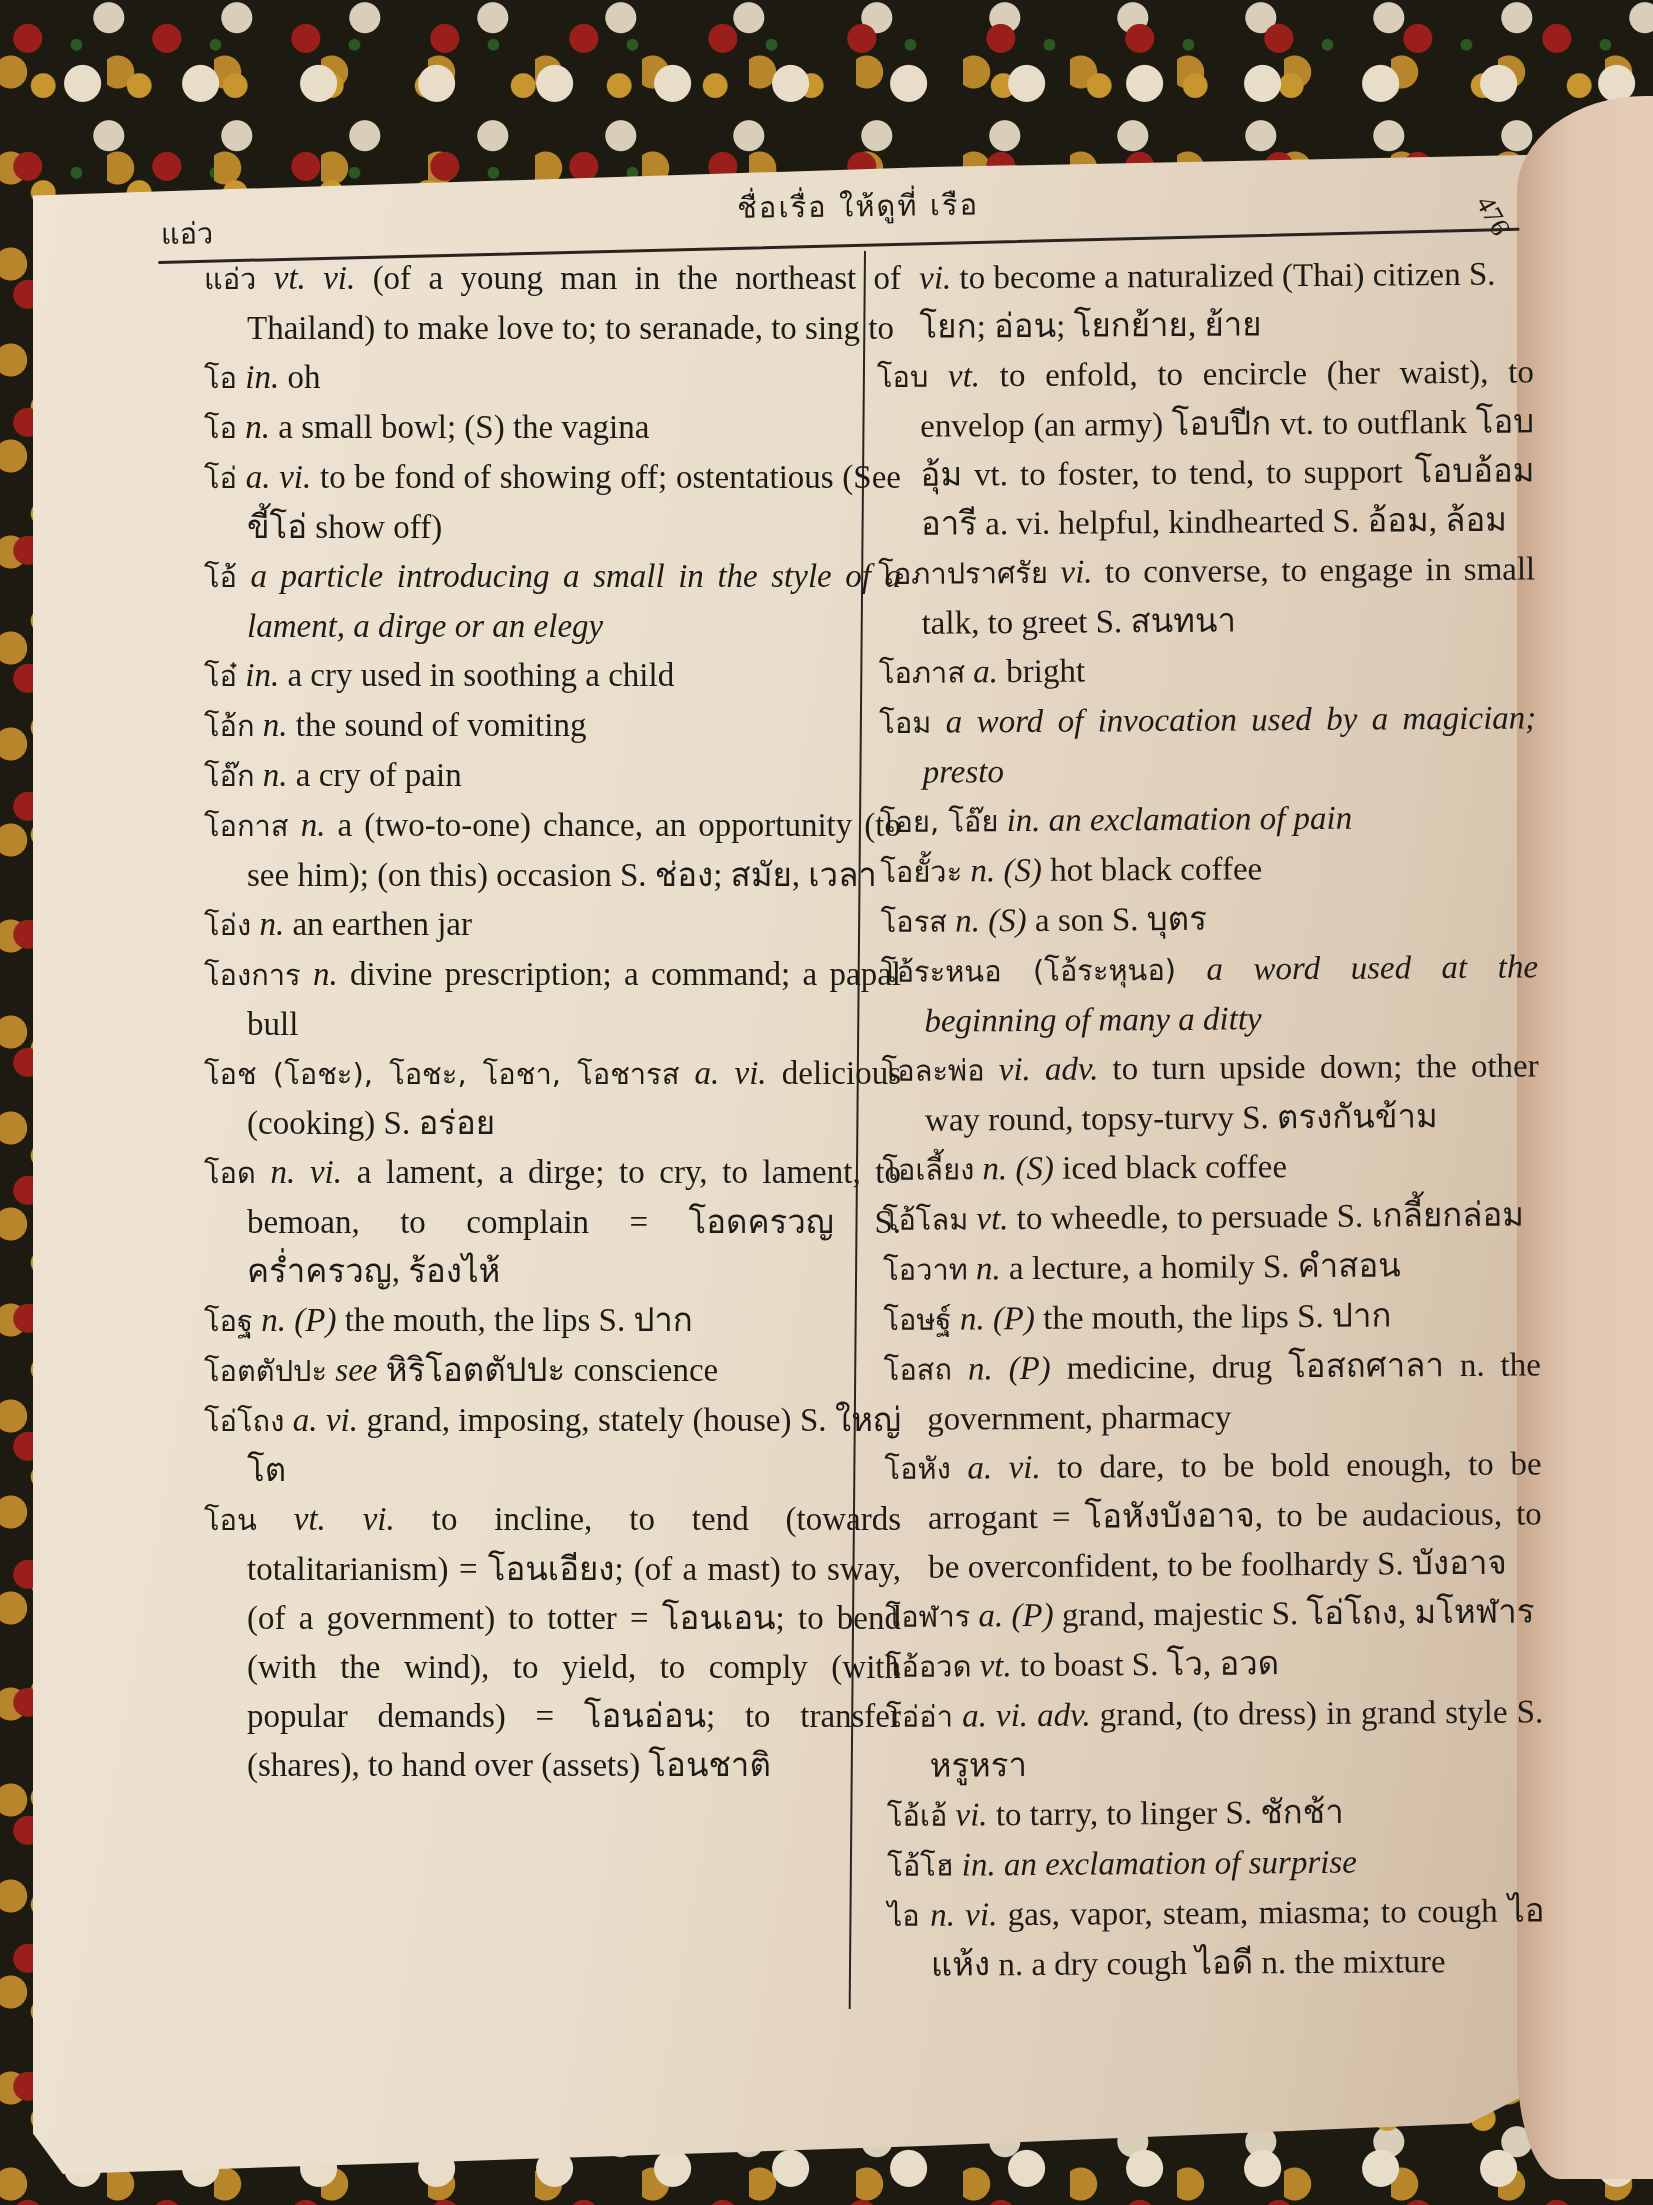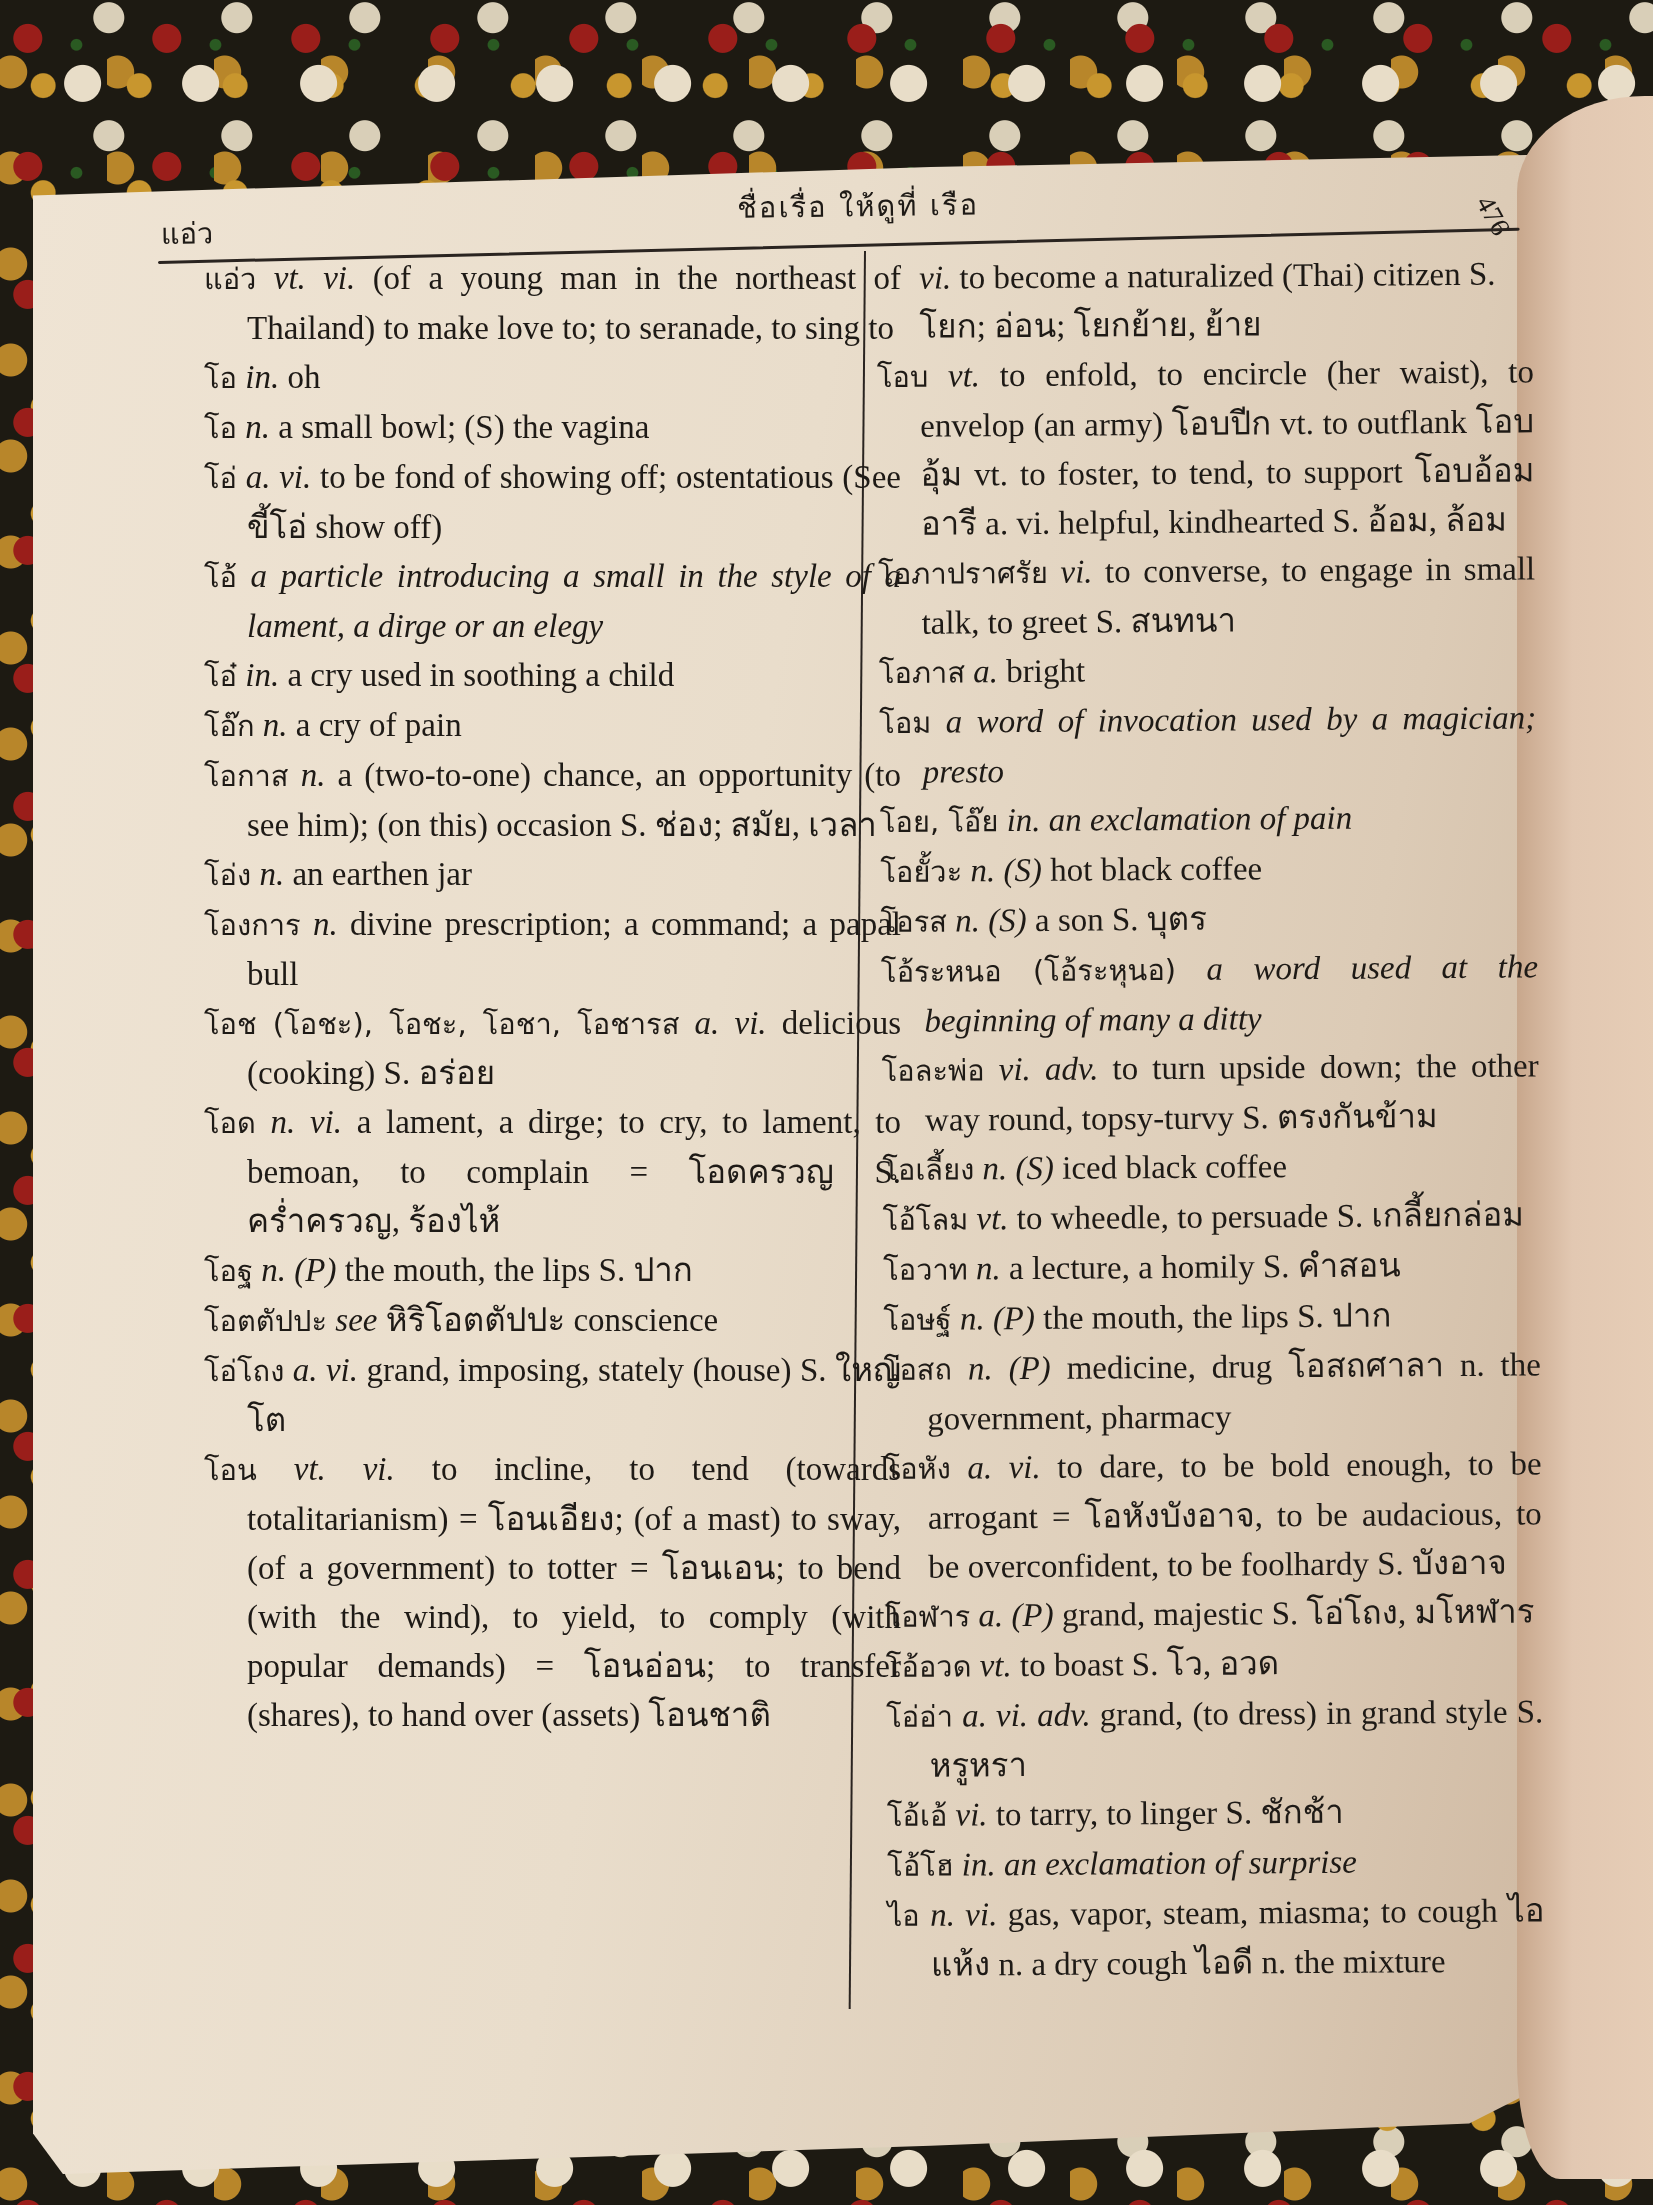--- a/index.html
+++ b/index.html
@@ -65,20 +65,21 @@
 <div class="head-rule"></div>
 <div class="col-rule"></div>
 
 <div class="col col-left">
   <div class="entry"><span class="hw">แอ่ว</span> <span class="pos">vt. vi.</span> <span>(of a young man in the northeast of Thailand) to make love to; to seranade, to sing to</span></div>
   <div class="entry"><span class="hw">โอ</span> <span class="pos">in.</span> <span>oh</span></div>
   <div class="entry"><span class="hw">โอ</span> <span class="pos">n.</span> <span>a small bowl; (S) the vagina</span></div>
   <div class="entry"><span class="hw">โอ่</span> <span class="pos">a. vi.</span> <span>to be fond of showing off; ostentatious (See ขี้โอ่ show off)</span></div>
   <div class="entry"><span class="hw">โอ้</span> <span class="pos"></span> <span class="it">a particle introducing a small in the style of a lament, a dirge or an elegy</span></div>
   <div class="entry"><span class="hw">โอ๋</span> <span class="pos">in.</span> <span>a cry used in soothing a child</span></div>
+  <div class="entry"><span class="hw">โอ้ก</span> <span class="pos">n.</span> <span>the sound of vomiting</span></div>
   <div class="entry"><span class="hw">โอ๊ก</span> <span class="pos">n.</span> <span>a cry of pain</span></div>
   <div class="entry"><span class="hw">โอกาส</span> <span class="pos">n.</span> <span>a (two-to-one) chance, an opportunity (to see him); (on this) occasion  S. ช่อง; สมัย, เวลา</span></div>
   <div class="entry"><span class="hw">โอ่ง</span> <span class="pos">n.</span> <span>an earthen jar</span></div>
   <div class="entry"><span class="hw">โองการ</span> <span class="pos">n.</span> <span>divine prescription; a command; a papal bull</span></div>
   <div class="entry"><span class="hw">โอช (โอชะ), โอชะ, โอชา, โอชารส</span> <span class="pos">a. vi.</span> <span>delicious (cooking)  S. อร่อย</span></div>
   <div class="entry"><span class="hw">โอด</span> <span class="pos">n. vi.</span> <span>a lament, a dirge; to cry, to lament, to bemoan, to complain = โอดครวญ  S. คร่ำครวญ, ร้องไห้</span></div>
   <div class="entry"><span class="hw">โอฐ</span> <span class="pos">n. (P)</span> <span>the mouth, the lips  S. ปาก</span></div>
   <div class="entry"><span class="hw">โอตตัปปะ</span> <span class="pos">see</span> <span>หิริโอตตัปปะ conscience</span></div>
   <div class="entry"><span class="hw">โอ่โถง</span> <span class="pos">a. vi.</span> <span>grand, imposing, stately (house)  S. ใหญ่โต</span></div>
   <div class="entry"><span class="hw">โอน</span> <span class="pos">vt. vi.</span> <span>to incline, to tend (towards totalitarianism) = โอนเอียง; (of a mast) to sway, (of a government) to totter = โอนเอน; to bend (with the wind), to yield, to comply (with popular demands) = โอนอ่อน; to transfer (shares), to hand over (assets) โอนชาติ</span></div>

